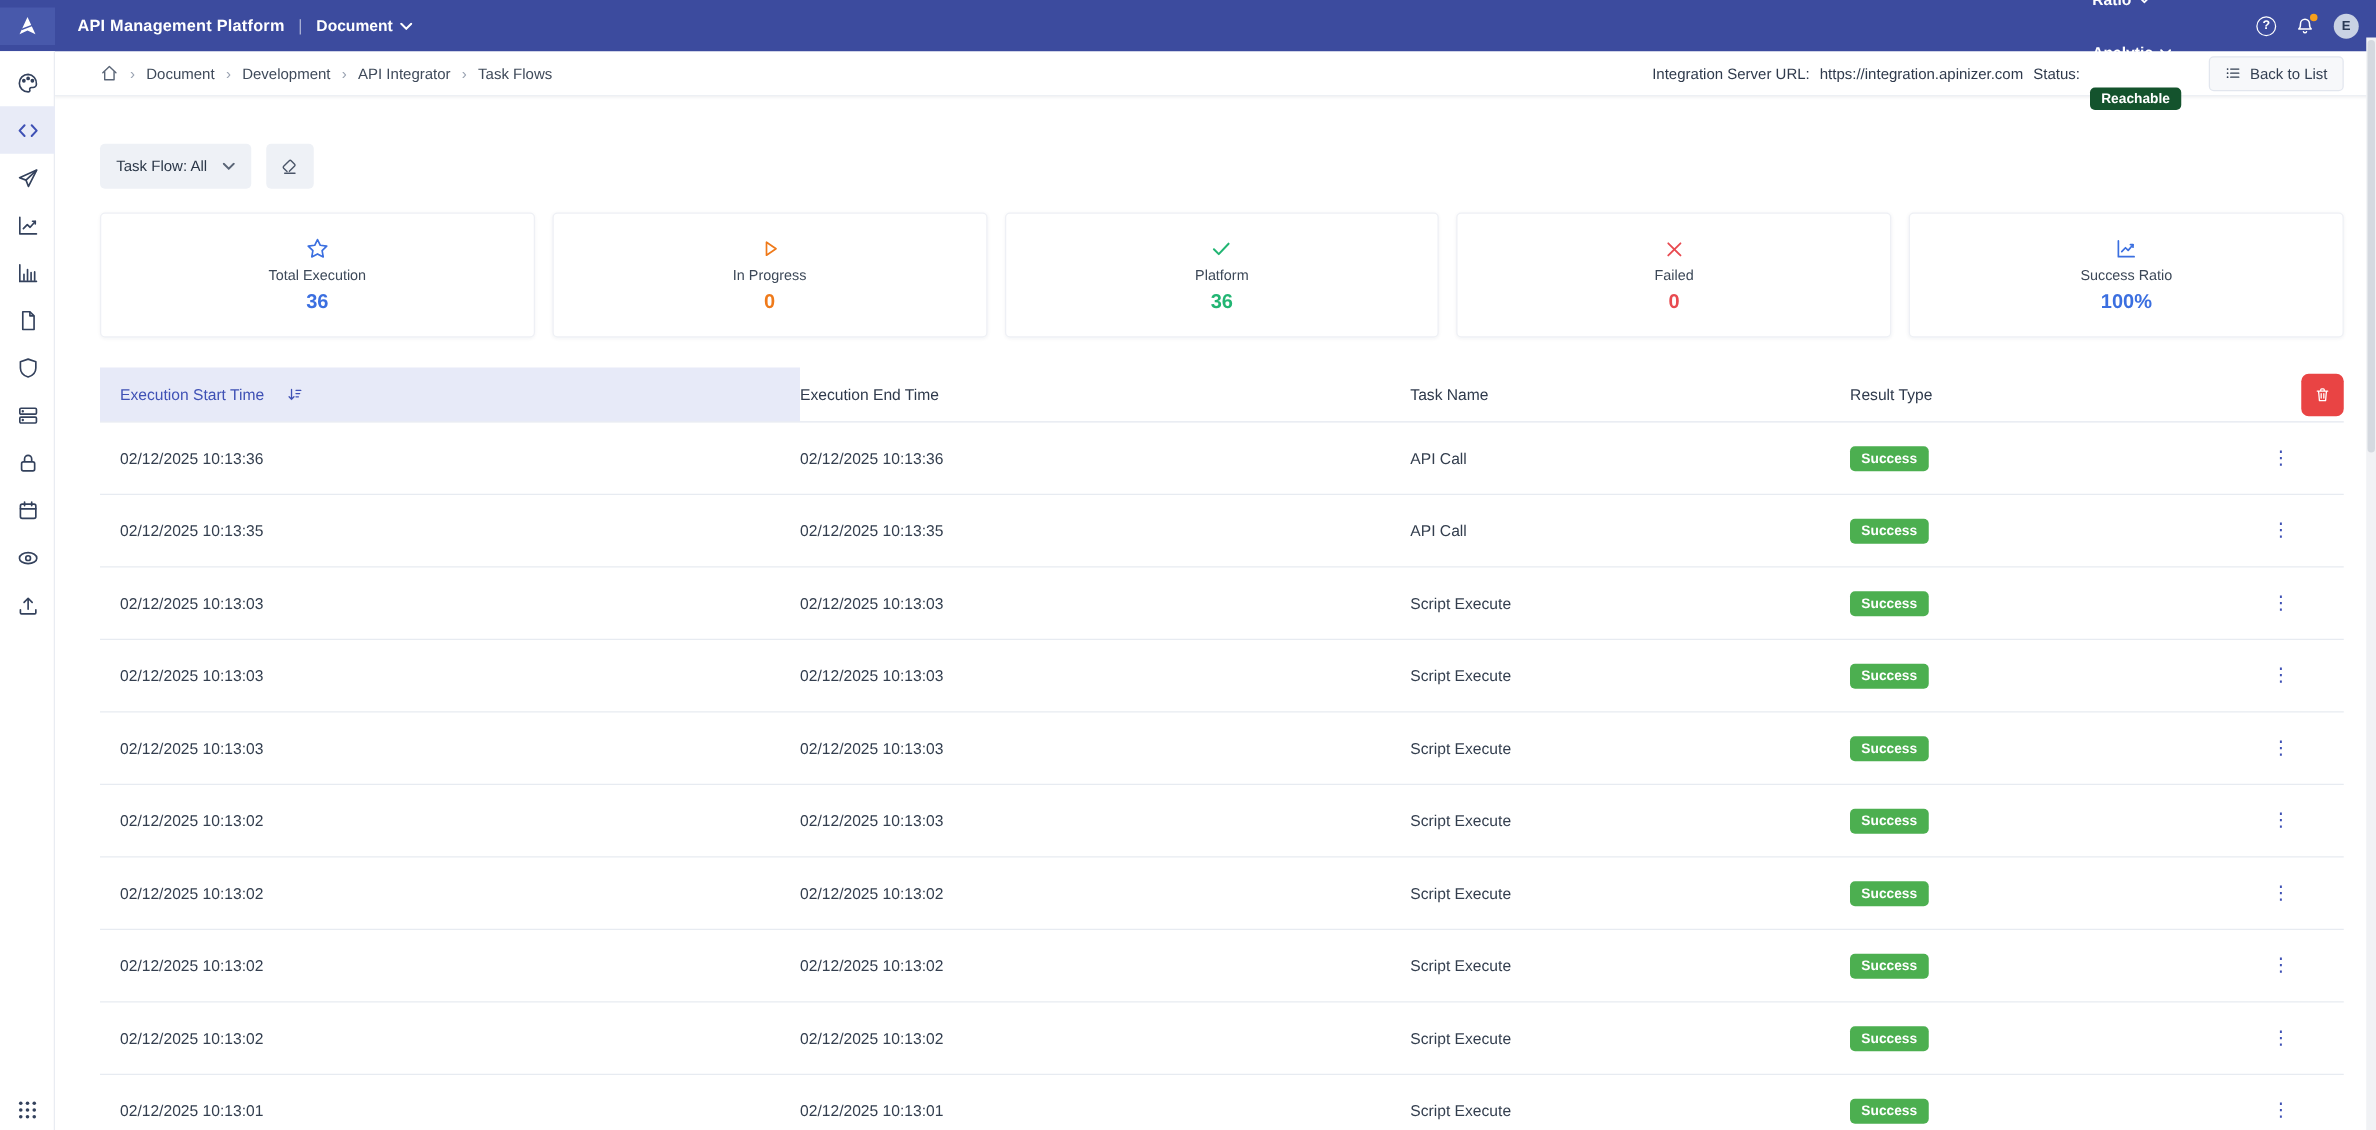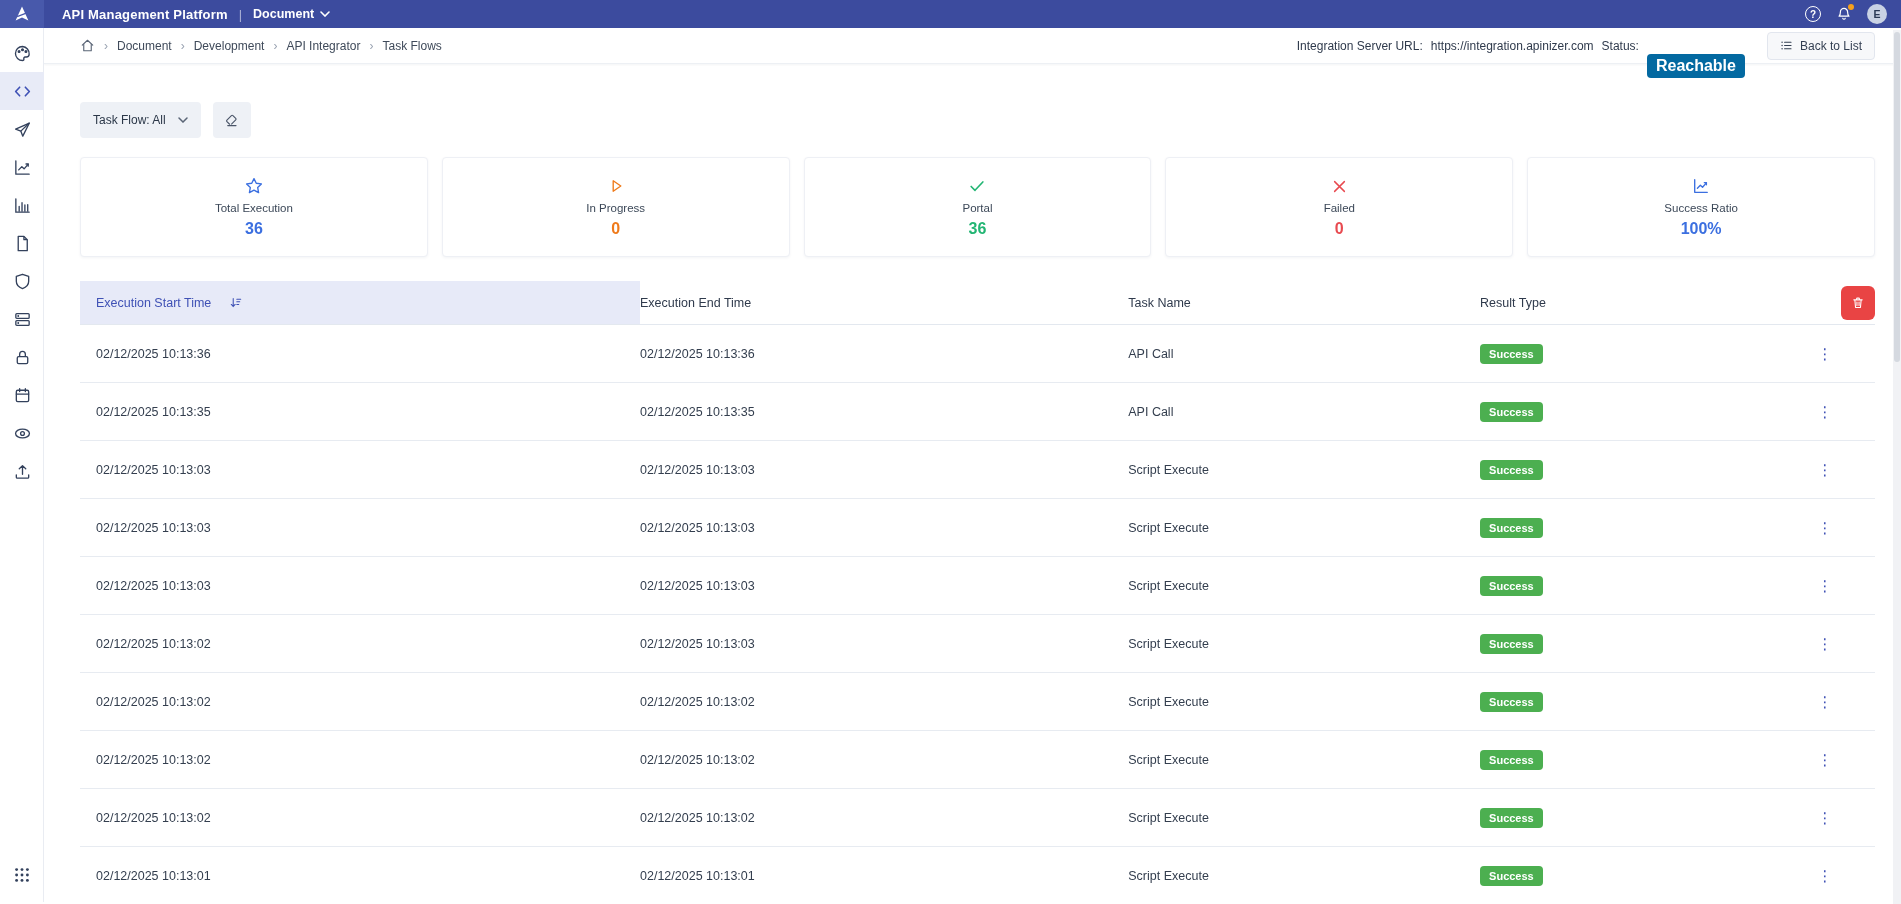--- a/index.html
+++ b/index.html
@@ -1,21 +1,21 @@
 <!DOCTYPE html>
 <html><head>
 <meta charset="utf-8">
 <style>
   * { margin:0; padding:0; box-sizing:border-box; }
   html,body { width:1901px; height:904px; overflow:hidden; background:#fff;
     font-family:"Liberation Sans", sans-serif; }
   .page { width:1901px; height:904px; position:relative; }
 
   
-  .topbar { height:28px; background:#3c4b9e; display:flex; align-items:center; color:#fff; }
+  .topbar { height:41px; background:#3c4b9e; display:flex; align-items:center; color:#fff; }
   .logo { width:44px; height:30px; background:#4859ab; display:flex; align-items:center; justify-content:center; cursor:pointer; }
   .brand { font-size:13px; font-weight:700; margin-left:18px; letter-spacing:.2px; }
   .pipe { margin:0 11px; opacity:.55; font-weight:400; font-size:13px; }
   .section-btn { background:none; border:none; color:#fff; font-family:inherit; font-size:12.5px; font-weight:700; display:flex; align-items:center; gap:6px; cursor:pointer; }
   .menus { margin-left:auto; display:flex; gap:28px; font-size:12.5px; font-weight:600; margin-right:28px;flex-direction:column; }
   .menu-item { display:flex; align-items:center; gap:6px; cursor:pointer; }
   .top-icons { display:flex; align-items:center; gap:15px; margin-right:14px; }
   .help-circle { width:16px; height:16px; border:1.4px solid #fff; border-radius:50%; font-size:10px; font-weight:700; display:flex; align-items:center; justify-content:center; cursor:pointer; }
   .bell-wrap { position:relative; cursor:pointer; display:flex; }
   .bell-dot { position:absolute; top:-2px; right:-2px; width:6px; height:6px; border-radius:50%; background:#f6a01c; }
@@ -32,21 +32,21 @@
 
   
   .crumbbar { height:36px; display:flex; align-items:center; padding:0 26px 0 36px;
     border-bottom:1px solid #edf0f4; box-shadow:0 1px 2px rgba(20,30,60,.05);
     font-size:12px; color:#3f4a5a; }
   .crumb-left { display:flex; align-items:center; gap:9px; }
   .crumb-link { cursor:pointer; }
   .crumb-sep { color:#9aa3b2; font-size:12px; }
   .home-icon { display:flex; color:#5a6576; cursor:pointer; }
   .crumb-right { margin-left:auto; display:flex; align-items:center; gap:8px; font-size:12px; color:#2f3a4c; }
-  .badge-green { background:#0369a1; color:#fff; font-size:16px; font-weight:700; padding:3px 9px; border-radius:4px;margin-top:40px; }
+  .badge-green { background:#14532d; color:#fff; font-size:11px; font-weight:700; padding:3px 9px; border-radius:4px;margin-top:40px; }
   .back-btn { height:28px; margin-left:14px; padding:0 12px; background:#f7f8fa; border:1px solid #e2e6ee; border-radius:4px;
     font-family:inherit; font-size:12px; color:#333f52; display:flex; align-items:center; gap:7px; cursor:pointer; }
 
   
   .content { padding:0 26px 0 36px; }
 
   .filterbar { margin-top:38px; display:flex; align-items:center; gap:10px; }
   .select-btn { height:36px; padding:0 13px; background:#eef1f6; border:none; border-radius:4px;
     font-family:inherit; font-size:12px; color:#2b3748; display:flex; align-items:center; gap:12px; cursor:pointer; }
   .date-group { display:flex; height:36px; border:1px solid #3f51b5; border-radius:4px; overflow:hidden; background:#fff; }
@@ -353,21 +353,21 @@
             </span>
             <span class="label">In Progress</span>
             <span class="value c-orange">0</span>
           </div>
           <div class="card">
             <span class="icon c-green">
               <svg width="18" height="18" viewBox="0 0 20 20" fill="none" stroke="currentColor" stroke-width="1.8" stroke-linecap="round" stroke-linejoin="round">
                   <path d="M3.5 10.5l4.3 4.3 8.7-9.3"></path>
                 </svg>
             </span>
-            <span class="label">Portal</span>
+            <span class="label">Platform</span>
             <span class="value c-green">36</span>
           </div>
           <div class="card">
             <span class="icon c-red">
               <svg width="15" height="15" viewBox="0 0 20 20" stroke="currentColor" stroke-width="1.9" stroke-linecap="round">
                   <path d="M3.5 3.5l13 13M16.5 3.5l-13 13"></path>
                 </svg>
             </span>
             <span class="label">Failed</span>
             <span class="value c-red">0</span>

